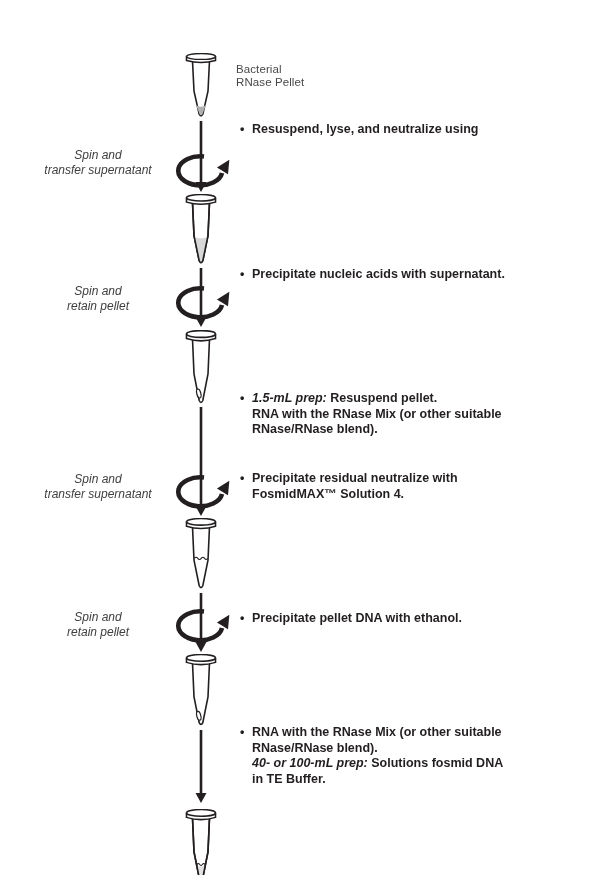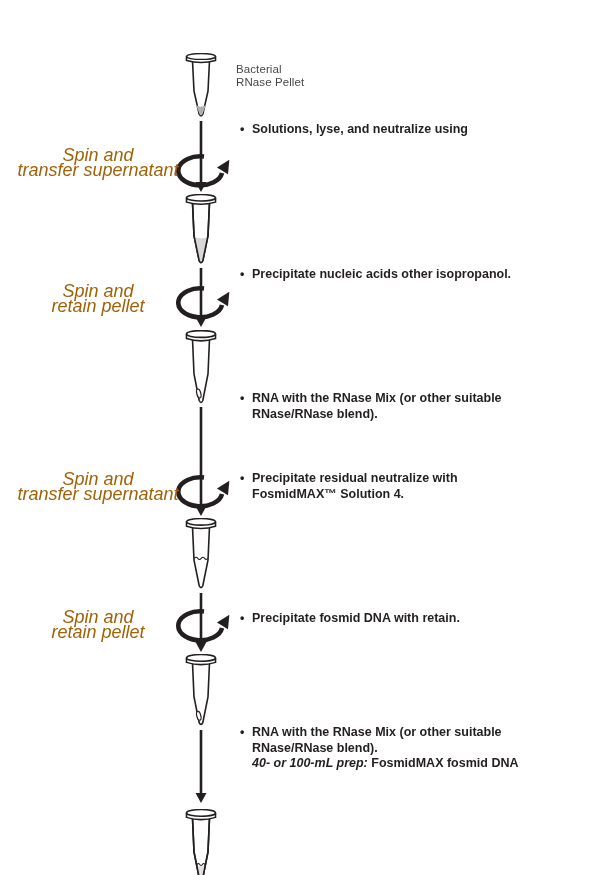--- a/index.html
+++ b/index.html
@@ -10,21 +10,21 @@
   .abs{position:absolute;}
   
   .start-label{
     left:236px;top:45px;font-size:11.5px;line-height:13px;color:#47484a;
     letter-spacing:0.1px;
   }
   .start-label div{white-space:nowrap;}
   
   .side-label{
     left:12px;width:172px;text-align:center;font-style:italic;
-    font-size:18px;line-height:15px;color:#a16207;
+    font-size:12px;line-height:15px;color:#404040;
   }
   .side-label div{white-space:nowrap;}
   
   .bullet{
     left:240px;display:flex;align-items:flex-start;
     font-size:12.5px;line-height:15.6px;font-weight:700;color:#231f20;
   }
   .bullet .dot{width:12px;flex:0 0 12px;}
   .bullet .ln{white-space:nowrap;}
   .bullet .it{font-style:italic;}
@@ -131,56 +131,58 @@
     <div>transfer supernatant</div>
   </div>
   <div class="abs side-label" style="top:592px;">
     <div>Spin and</div>
     <div>retain pellet</div>
   </div>
 
   <div class="abs bullet" style="top:104px;">
     <span class="dot">•</span>
     <div>
-      <div class="ln"><span>Solutions, lyse, and neutralize using</span></div>
+      <div class="ln"><span>Resuspend, lyse, and neutralize using</span></div>
     </div>
   </div>
 
   <div class="abs bullet" style="top:249px;">
     <span class="dot">•</span>
     <div>
-      <div class="ln"><span>Precipitate nucleic acids other isopropanol.</span></div>
+      <div class="ln"><span>Precipitate nucleic acids with supernatant.</span></div>
     </div>
   </div>
 
   <div class="abs bullet" style="top:373px;">
     <span class="dot">•</span>
     <div>
+      <div class="ln"><span class="it">1.5-mL prep: </span><span>Resuspend pellet.</span></div>
       <div class="ln"><span>RNA with the RNase Mix (or other suitable</span></div>
       <div class="ln"><span>RNase/RNase blend).</span></div>
     </div>
   </div>
 
   <div class="abs bullet" style="top:453px;">
     <span class="dot">•</span>
     <div>
       <div class="ln"><span>Precipitate residual neutralize with</span></div>
       <div class="ln"><span>FosmidMAX™ Solution 4.</span></div>
     </div>
   </div>
 
   <div class="abs bullet" style="top:593px;">
     <span class="dot">•</span>
     <div>
-      <div class="ln"><span>Precipitate fosmid DNA with retain.</span></div>
+      <div class="ln"><span>Precipitate pellet DNA with ethanol.</span></div>
     </div>
   </div>
 
   <div class="abs bullet" style="top:707px;">
     <span class="dot">•</span>
     <div>
       <div class="ln"><span>RNA with the RNase Mix (or other suitable</span></div>
       <div class="ln"><span>RNase/RNase blend).</span></div>
-      <div class="ln"><span class="it">40- or 100-mL prep: </span><span>FosmidMAX fosmid DNA</span></div>
+      <div class="ln"><span class="it">40- or 100-mL prep: </span><span>Solutions fosmid DNA</span></div>
+      <div class="ln"><span>in TE Buffer.</span></div>
     </div>
   </div>
 
 </div>
 
 </body></html>

